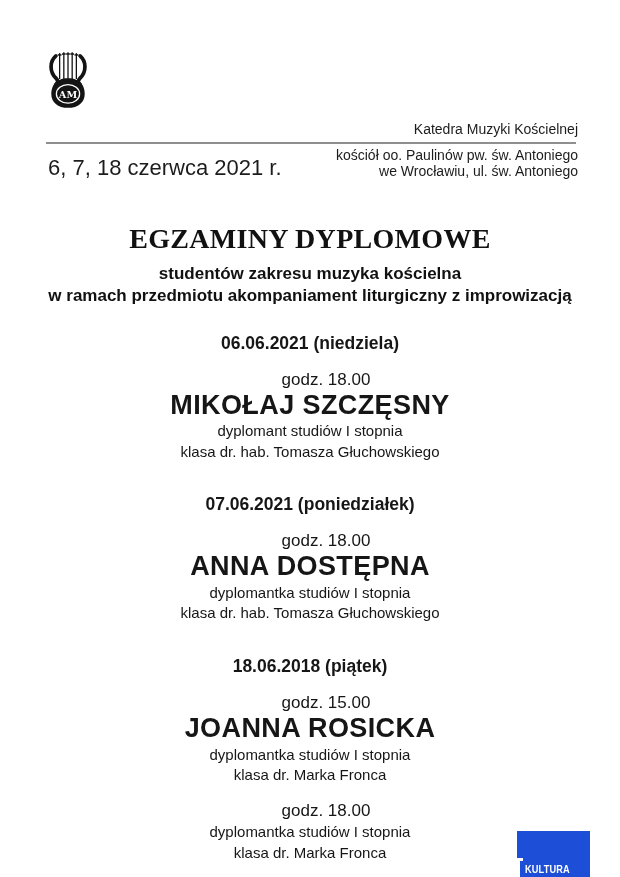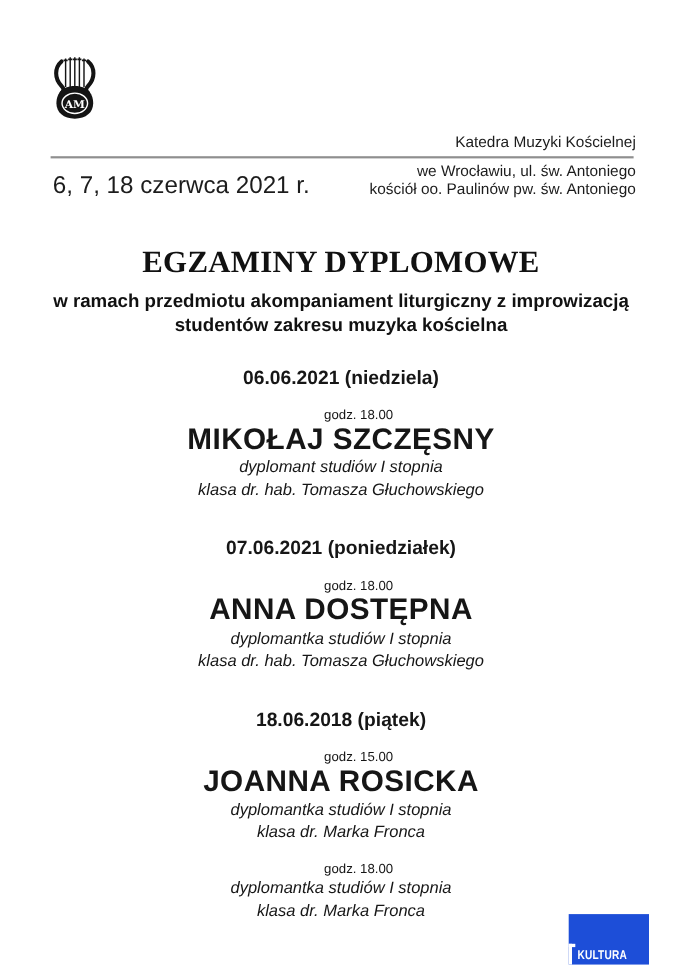--- a/index.html
+++ b/index.html
@@ -34,23 +34,23 @@
   .main-title { font-size:28px; font-weight:bold; letter-spacing:0.3px; margin:0;font-family:Liberation Serif, serif; }
   .subtitle { font-size:17px; font-weight:bold; line-height:1.28; margin-top:8px; }
 
   
   .sessions { text-align:center; color:#161616; }
   .session { margin-top:26px; }
   .session + .session { margin-top:33px; }
   .session-date { font-size:17.5px; font-weight:bold; margin:16px; }
   .entry { margin-top:11px; }
   .entry + .entry { margin-top:16px; }
-  .entry-time { font-size:12px;padding-left:32px; }
+  .entry-time { font-size:17px;padding-left:32px; }
   .student-name { font-size:27px; font-weight:bold; letter-spacing:0.4px; line-height:1.08; margin-top:1px; }
-  .entry-detail { font-size:15px; line-height:1.26; margin-top:2px;font-style:italic; }
+  .entry-detail { font-size:15px; line-height:1.26; margin-top:2px; }
 
   
   .kd-box {
     position:absolute; top:788px; right:30px;
     width:73px; height:57px;
     background:#1d4ed8;
     display:flex; align-items:flex-end; justify-content:center;margin-top:43px;
   }
   .kd-bracket {
     width:6px; height:30px;
@@ -99,31 +99,31 @@
       </svg>
     </div>
 
     <div class="dept-row">Katedra Muzyki Kościelnej</div>
 
     <div class="divider"></div>
 
     <div class="meta-row">
       <div class="meta-date">6, 7, 18 czerwca 2021 r.</div>
       <div class="meta-venue">
+        <div>kościół oo. Paulinów pw. św. Antoniego</div>
         <div>we Wrocławiu, ul. św. Antoniego</div>
-        <div>kościół oo. Paulinów pw. św. Antoniego</div>
       </div>
     </div>
   </div>
 
   <div class="title-block">
     <h1 class="main-title">EGZAMINY DYPLOMOWE</h1>
     <div class="subtitle">
+      <div>studentów zakresu muzyka kościelna</div>
       <div>w ramach przedmiotu akompaniament liturgiczny z improwizacją</div>
-      <div>studentów zakresu muzyka kościelna</div>
     </div>
   </div>
 
   <div class="sessions">
 
     <section class="session">
       <h2 class="session-date">06.06.2021 (niedziela)</h2>
       <div class="entry">
         <div class="entry-time">godz. 18.00</div>
         <div class="student-name">MIKOŁAJ SZCZĘSNY</div>

